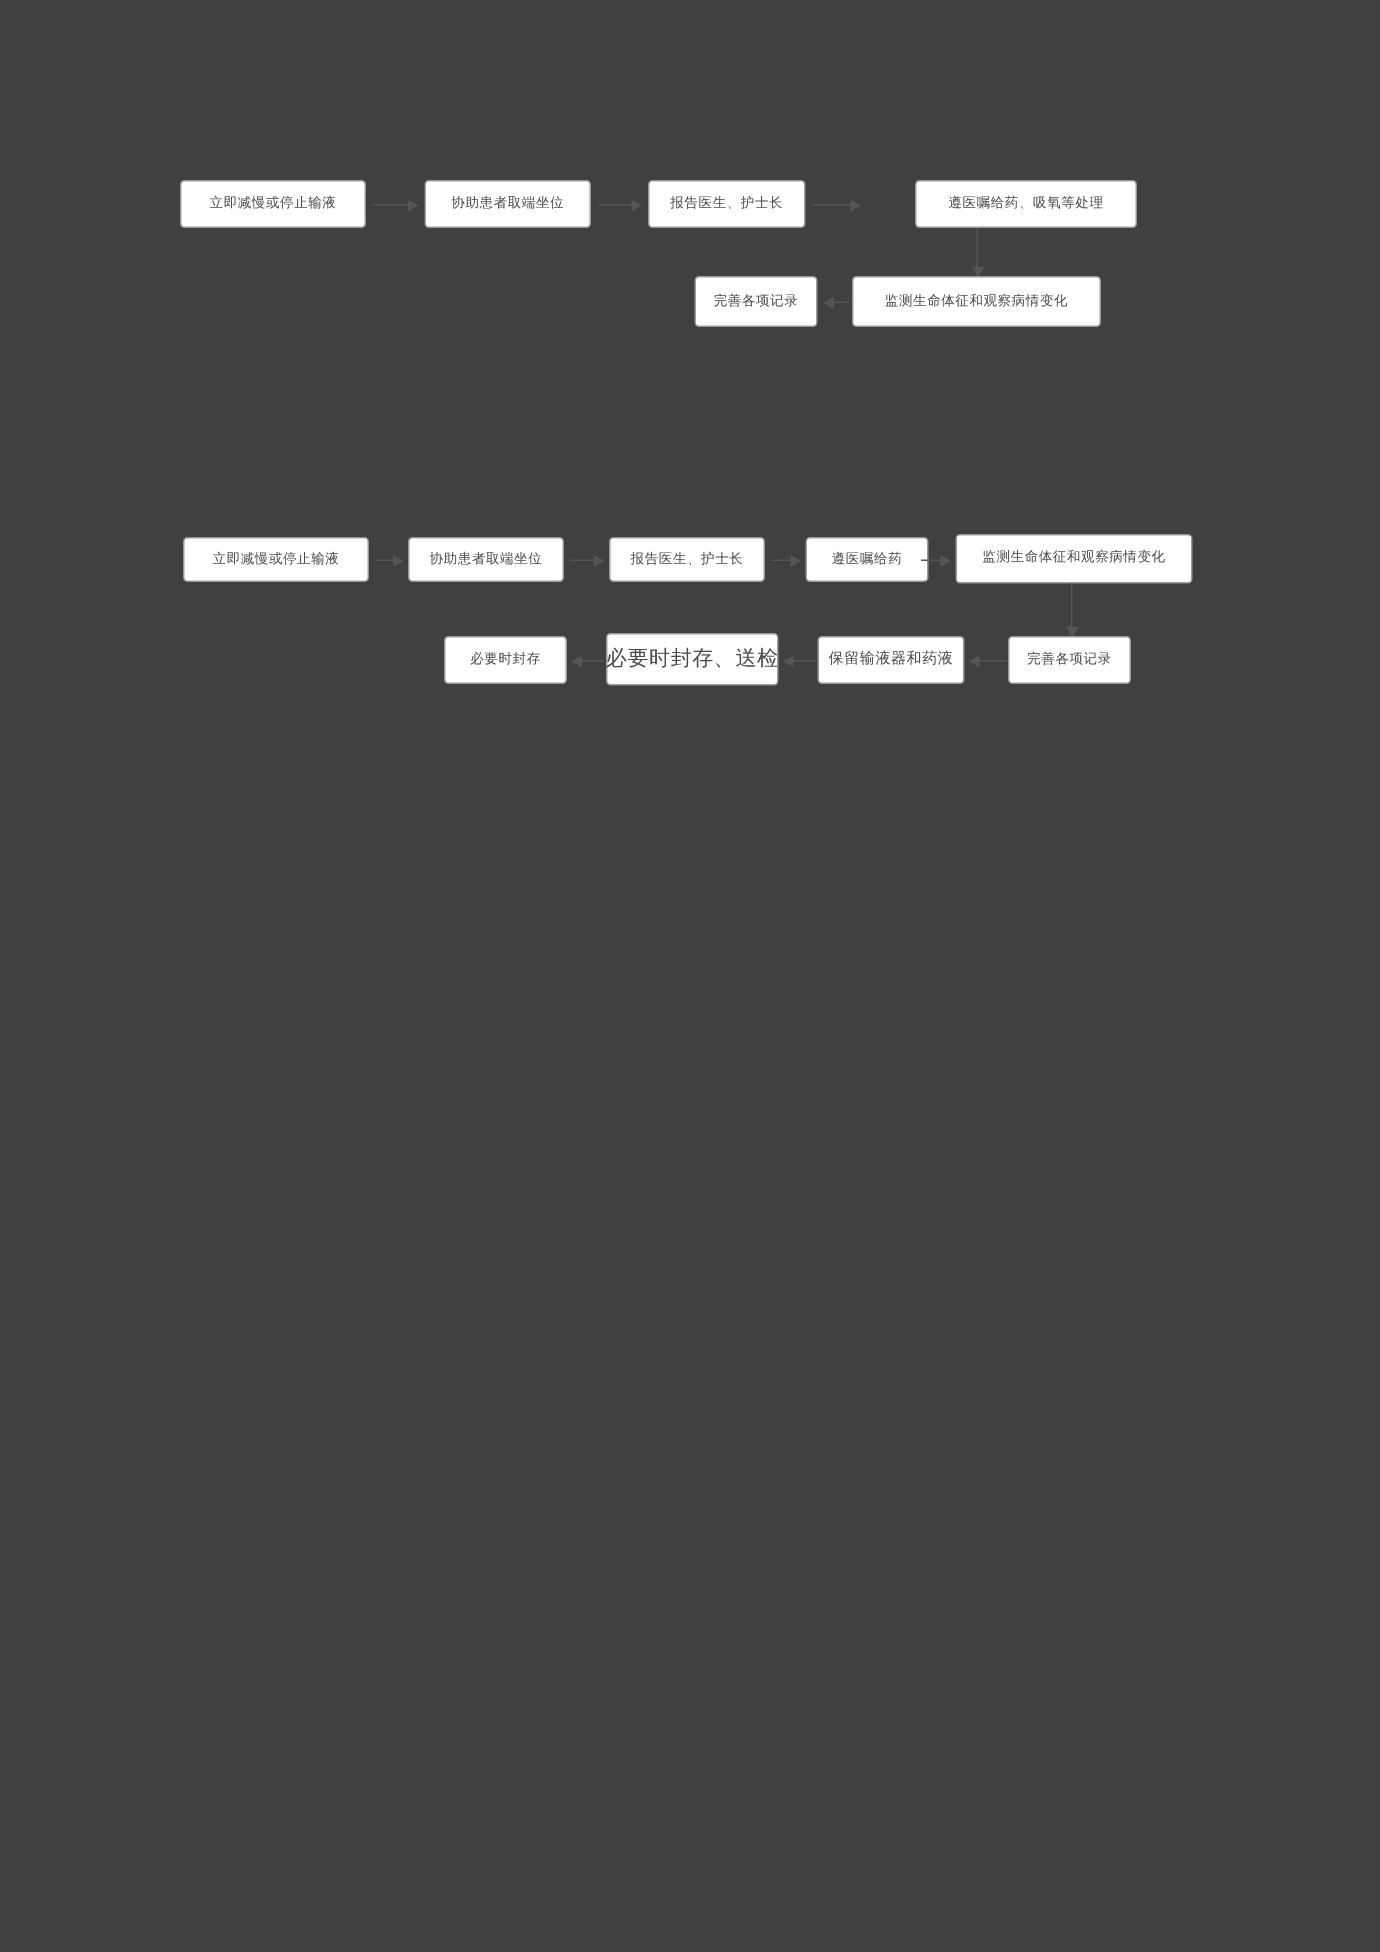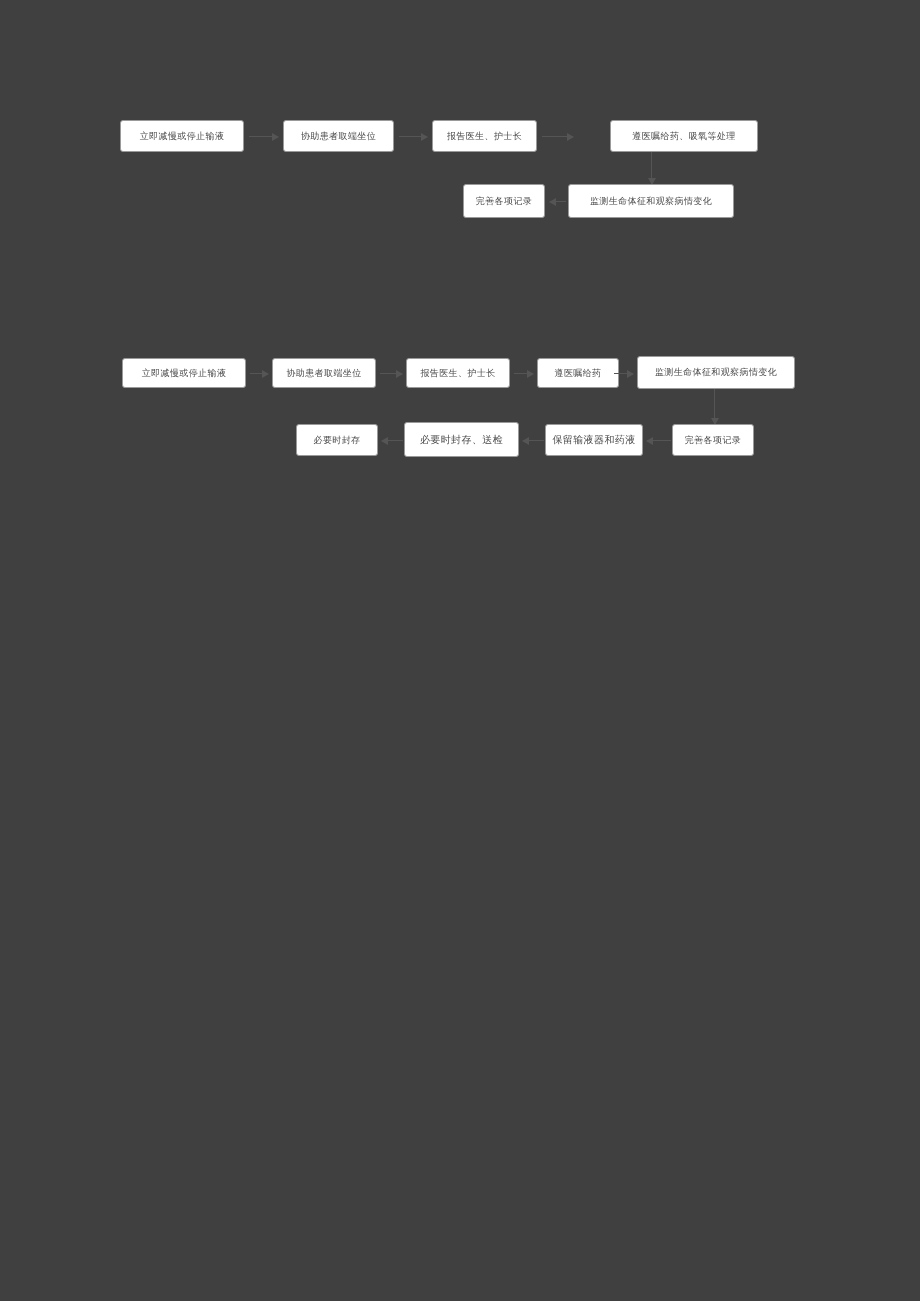--- a/index.html
+++ b/index.html
@@ -169,21 +169,21 @@
     </div>
 
     <div class="conn-h left" style="left:647px; top:440px; width:24px;"></div>
 
     <div class="node" style="left:545px; top:424px; width:98px; height:32px; font-size:10px;">
       <span>保留输液器和药液</span>
     </div>
 
     <div class="conn-h left" style="left:523px; top:440px; width:21px;"></div>
 
-    <div class="node" style="left:404px; top:422px; width:115px; height:35px; font-size:10px;">
+    <div class="node" style="left:404px; top:422px; width:115px; height:35px; font-size:14px;">
       <span>必要时封存、送检</span>
     </div>
 
     <div class="conn-h left" style="left:382px; top:440px; width:21px;"></div>
 
     <div class="node" style="left:296px; top:424px; width:82px; height:32px; font-size:9px;">
       <span>必要时封存</span>
     </div>
 
   </div>

